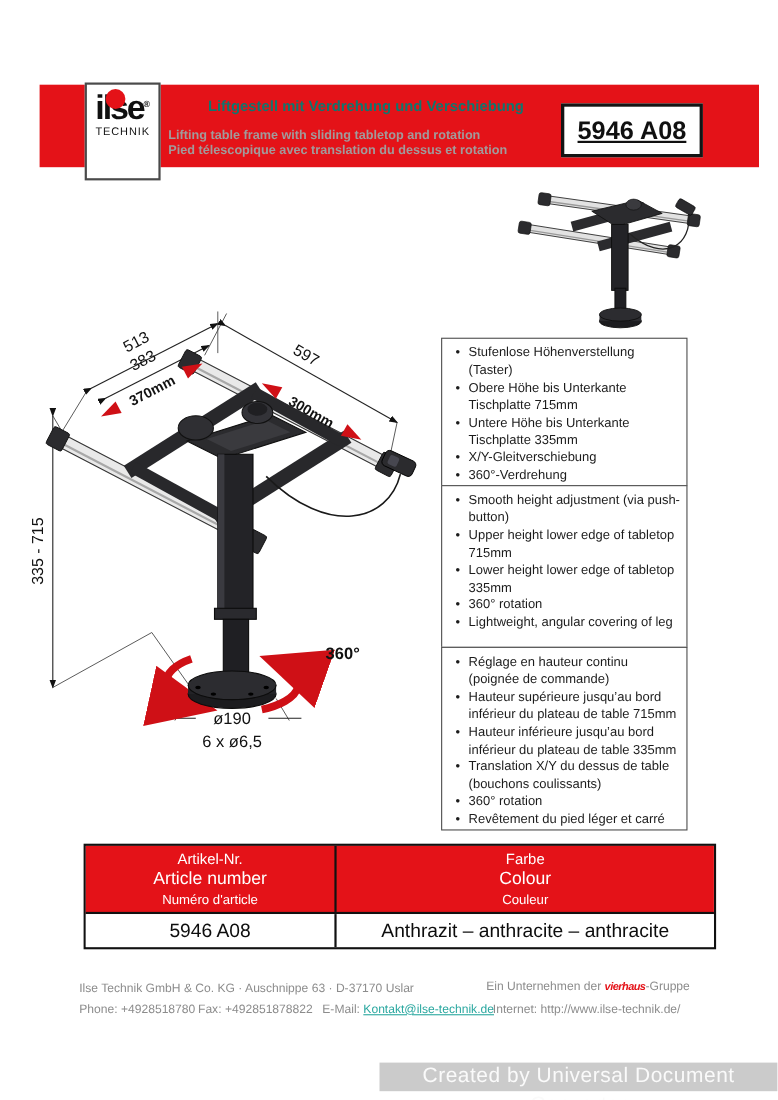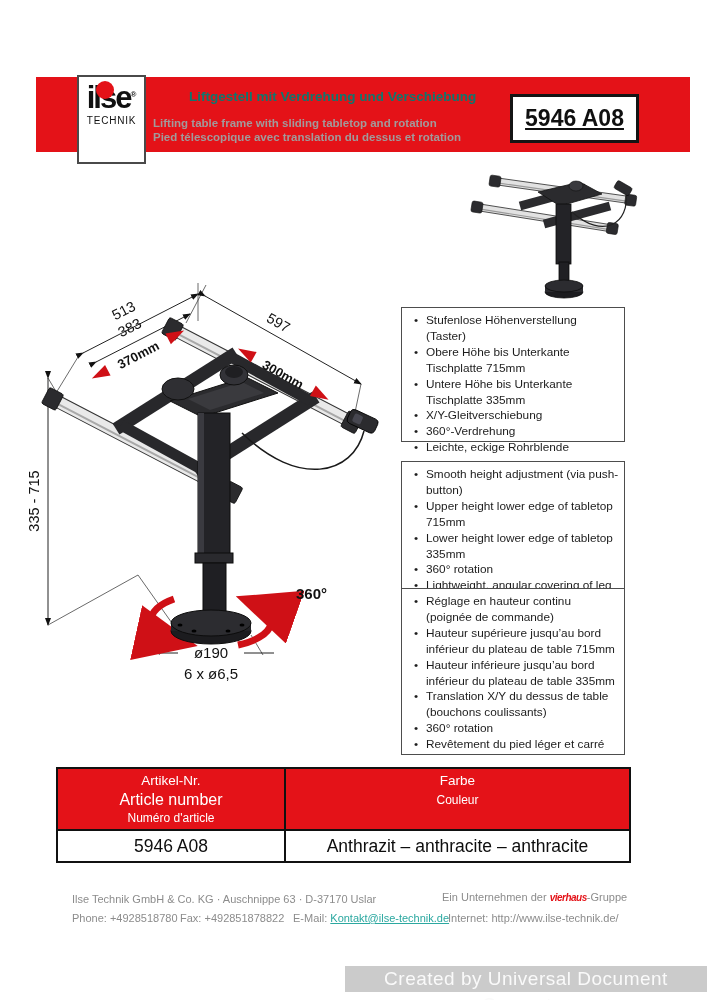--- a/index.html
+++ b/index.html
@@ -33,27 +33,27 @@
   .dimline{stroke:#222;stroke-width:1;fill:none;}
   .thinline{stroke:#444;stroke-width:.8;fill:none;}
   .dimtext{fill:#111;font-size:14.5px;font-family:"Liberation Sans",sans-serif;}
   .dimsmall{fill:#111;font-size:15px;font-family:"Liberation Sans",sans-serif;}
   .redarrowfill{fill:var(--drawing_red);}
   .redarc{stroke:var(--drawing_red);stroke-width:7;fill:none;}
   .slidetext{fill:#111;font-size:13px;font-weight:bold;font-family:"Liberation Sans",sans-serif;}
   
   .feature-box{position:absolute;left:401px;width:224px;border:1.5px solid #4d4d4d;background:#fff;}
   .fb1{top:307px;height:135px;}
-  .fb2{top:441px;height:148px;margin-top:20px;}
+  .fb2{top:441px;height:148px;}
   .fb3{top:588px;height:167px;}
   .feature-box ul{list-style:none;padding:5px 4px 5px 9px;}
   .feature-box li{position:relative;padding-left:15px;font-size:11.8px;line-height:15.9px;color:#1c1c1c;}
   .feature-box li::before{content:"•";position:absolute;left:3px;color:#1c1c1c;}
   
-  .spec-table{position:absolute;left:56px;top:767px;width:575px;border:2px solid #111;background:#fff;}
+  .spec-table{position:absolute;left:76px;top:767px;width:575px;border:2px solid #111;background:#fff;}
   .t-head{display:flex;background:var(--accent_red);color:#fff;text-align:center;border-bottom:2px solid #111;}
   .t-row{display:flex;background:#fff;text-align:center;}
   .tc1{width:228px;border-right:2px solid #111;}
   .tc2{flex:1;}
   .t-head .h1{font-size:13.5px;line-height:20px;padding-top:2px;}
   .t-head .h2{font-size:16px;line-height:18px;}
   .t-head .h3{font-size:12px;line-height:18px;padding-bottom:2px;}
   .t-row .cell{font-size:17.5px;line-height:30px;color:#0d0d0d;}
   
   .f{position:absolute;font-size:11px;color:var(--footer_gray);}
@@ -241,20 +241,21 @@
 
   <div class="spec-table">
     <div class="t-head">
       <div class="tc1">
         <div class="h1">Artikel-Nr.</div>
         <div class="h2">Article number</div>
         <div class="h3">Numéro d'article</div>
       </div>
       <div class="tc2">
         <div class="h1">Farbe</div>
+        <div class="h2">Colour</div>
         <div class="h3">Couleur</div>
       </div>
     </div>
     <div class="t-row">
       <div class="tc1 cell">5946 A08</div>
       <div class="tc2 cell">Anthrazit – anthracite – anthracite</div>
     </div>
   </div>
 
   <div class="f" style="left:72px;top:893px;">Ilse Technik GmbH &amp; Co. KG  ·  Auschnippe 63  ·  D-37170 Uslar</div>

